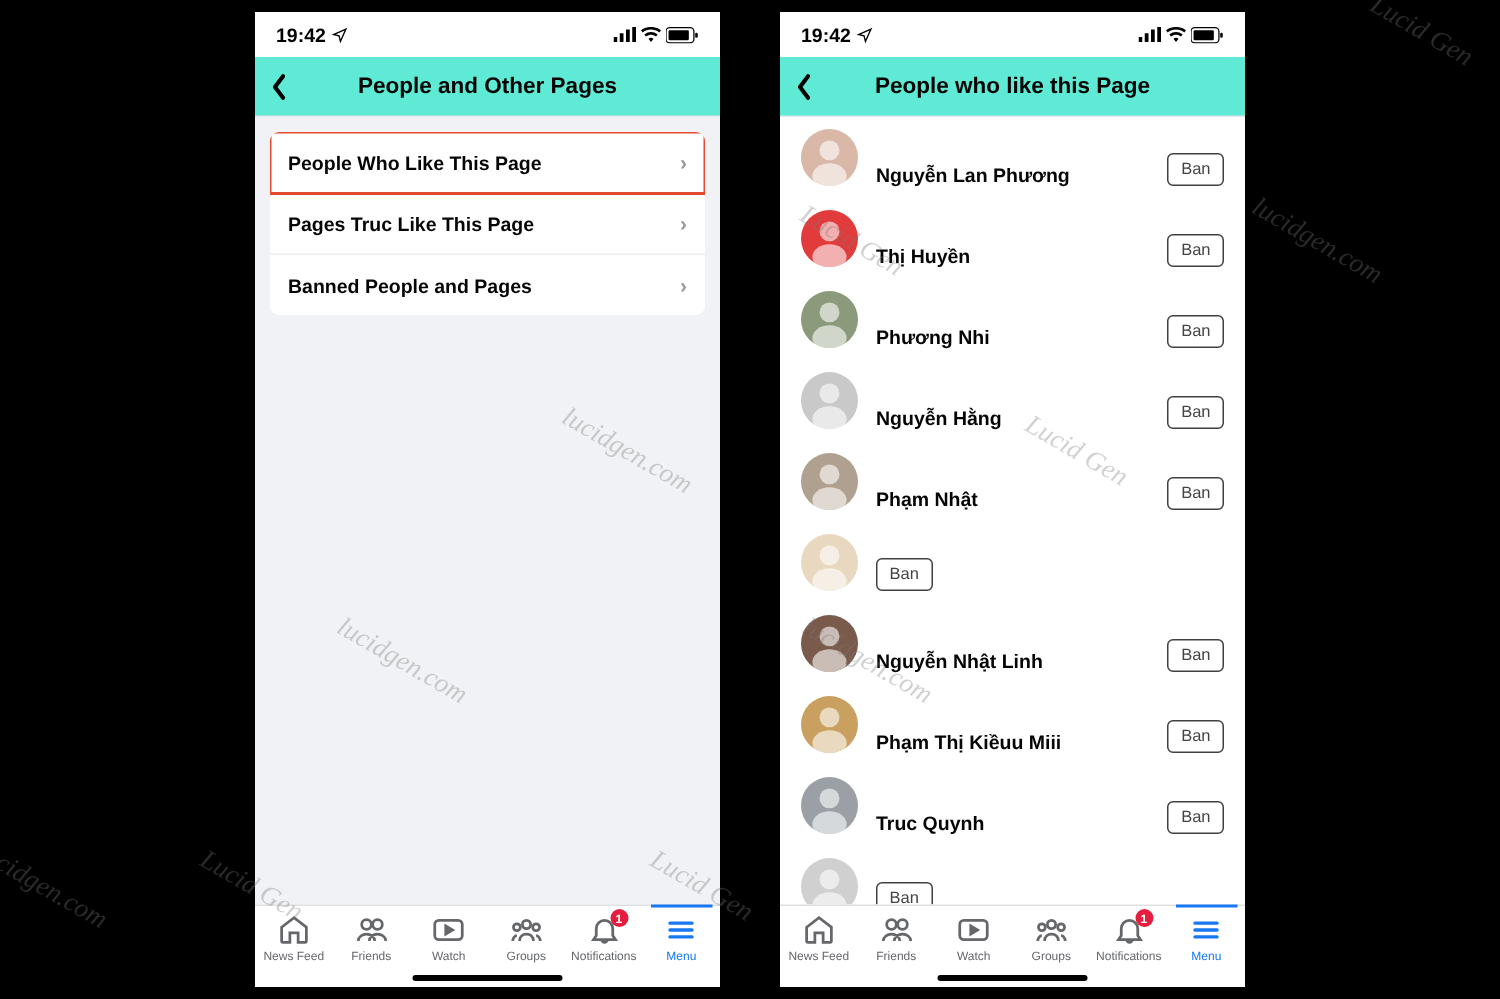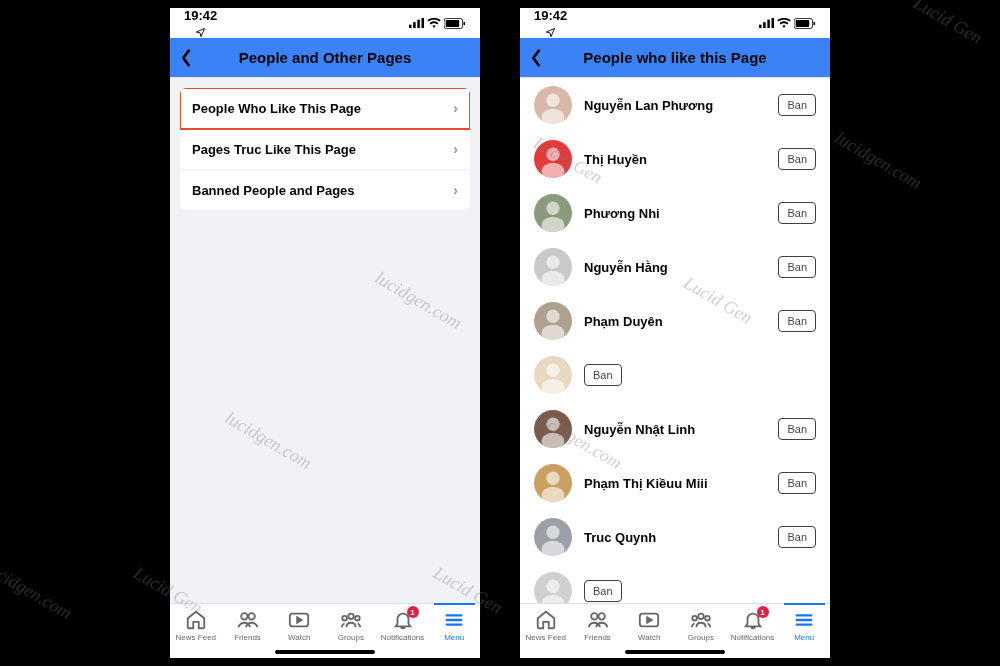--- a/index.html
+++ b/index.html
@@ -34,28 +34,28 @@
   .status-bar {
     height: 30px;
     background: #fff;
     display: flex;
     align-items: center;
     padding: 0 14px;
     justify-content: space-between;
     font-size: 13px;
     font-weight: 600;
   }
-  .status-left { display: flex; align-items: center; gap: 4px; flex-direction: column; }
+  .status-left { display: flex; align-items: center; gap: 4px; }
   .status-right { display: flex; align-items: center; gap: 3px; }
   .status-right svg { display: block; }
 
   
   .nav-header {
     height: 40px;
-    background: #3b82f6;
+    background: #5eead4;
     display: flex;
     align-items: center;
     padding: 0 10px;
     border-bottom: 1px solid #e4e6eb;
   }
   .nav-back {
     width: 30px;
     display: flex;
     align-items: center;
     justify-content: flex-start;
@@ -96,21 +96,21 @@
   .chev { color: #999; font-size: 14px; }
 
   
   .people-list {
     flex: 1;
     overflow: hidden;
     background: #fff;
   }
   .person-row {
     display: flex;
-    align-items: center;
+    align-items: flex-end;
     padding: 8px 14px;
     gap: 12px;
   }
   .avatar {
     width: 38px;
     height: 38px;
     border-radius: 50%;
     background: #ddd;
     flex-shrink: 0;
     display: flex;
@@ -385,21 +385,21 @@
     <div class="person-name">Nguyễn Hằng</div>
     <button class="ban-btn">Ban</button>
   </div>
         <div class="person-row">
     <div class="avatar" style="background:#b0a090">
       <svg width="38" height="38" viewBox="0 0 40 40">
               <circle cx="20" cy="15" r="7" fill="rgba(255,255,255,0.6)"></circle>
               <ellipse cx="20" cy="33" rx="12" ry="9" fill="rgba(255,255,255,0.6)"></ellipse>
             </svg>
     </div>
-    <div class="person-name">Phạm Duyên</div>
+    <div class="person-name">Phạm Nhật</div>
     <button class="ban-btn">Ban</button>
   </div>
         <div class="person-row">
     <div class="avatar" style="background:#e8d8c0">
       <svg width="38" height="38" viewBox="0 0 40 40">
               <circle cx="20" cy="15" r="7" fill="rgba(255,255,255,0.6)"></circle>
               <ellipse cx="20" cy="33" rx="12" ry="9" fill="rgba(255,255,255,0.6)"></ellipse>
             </svg>
     </div>
     <button class="ban-btn">Ban</button>

